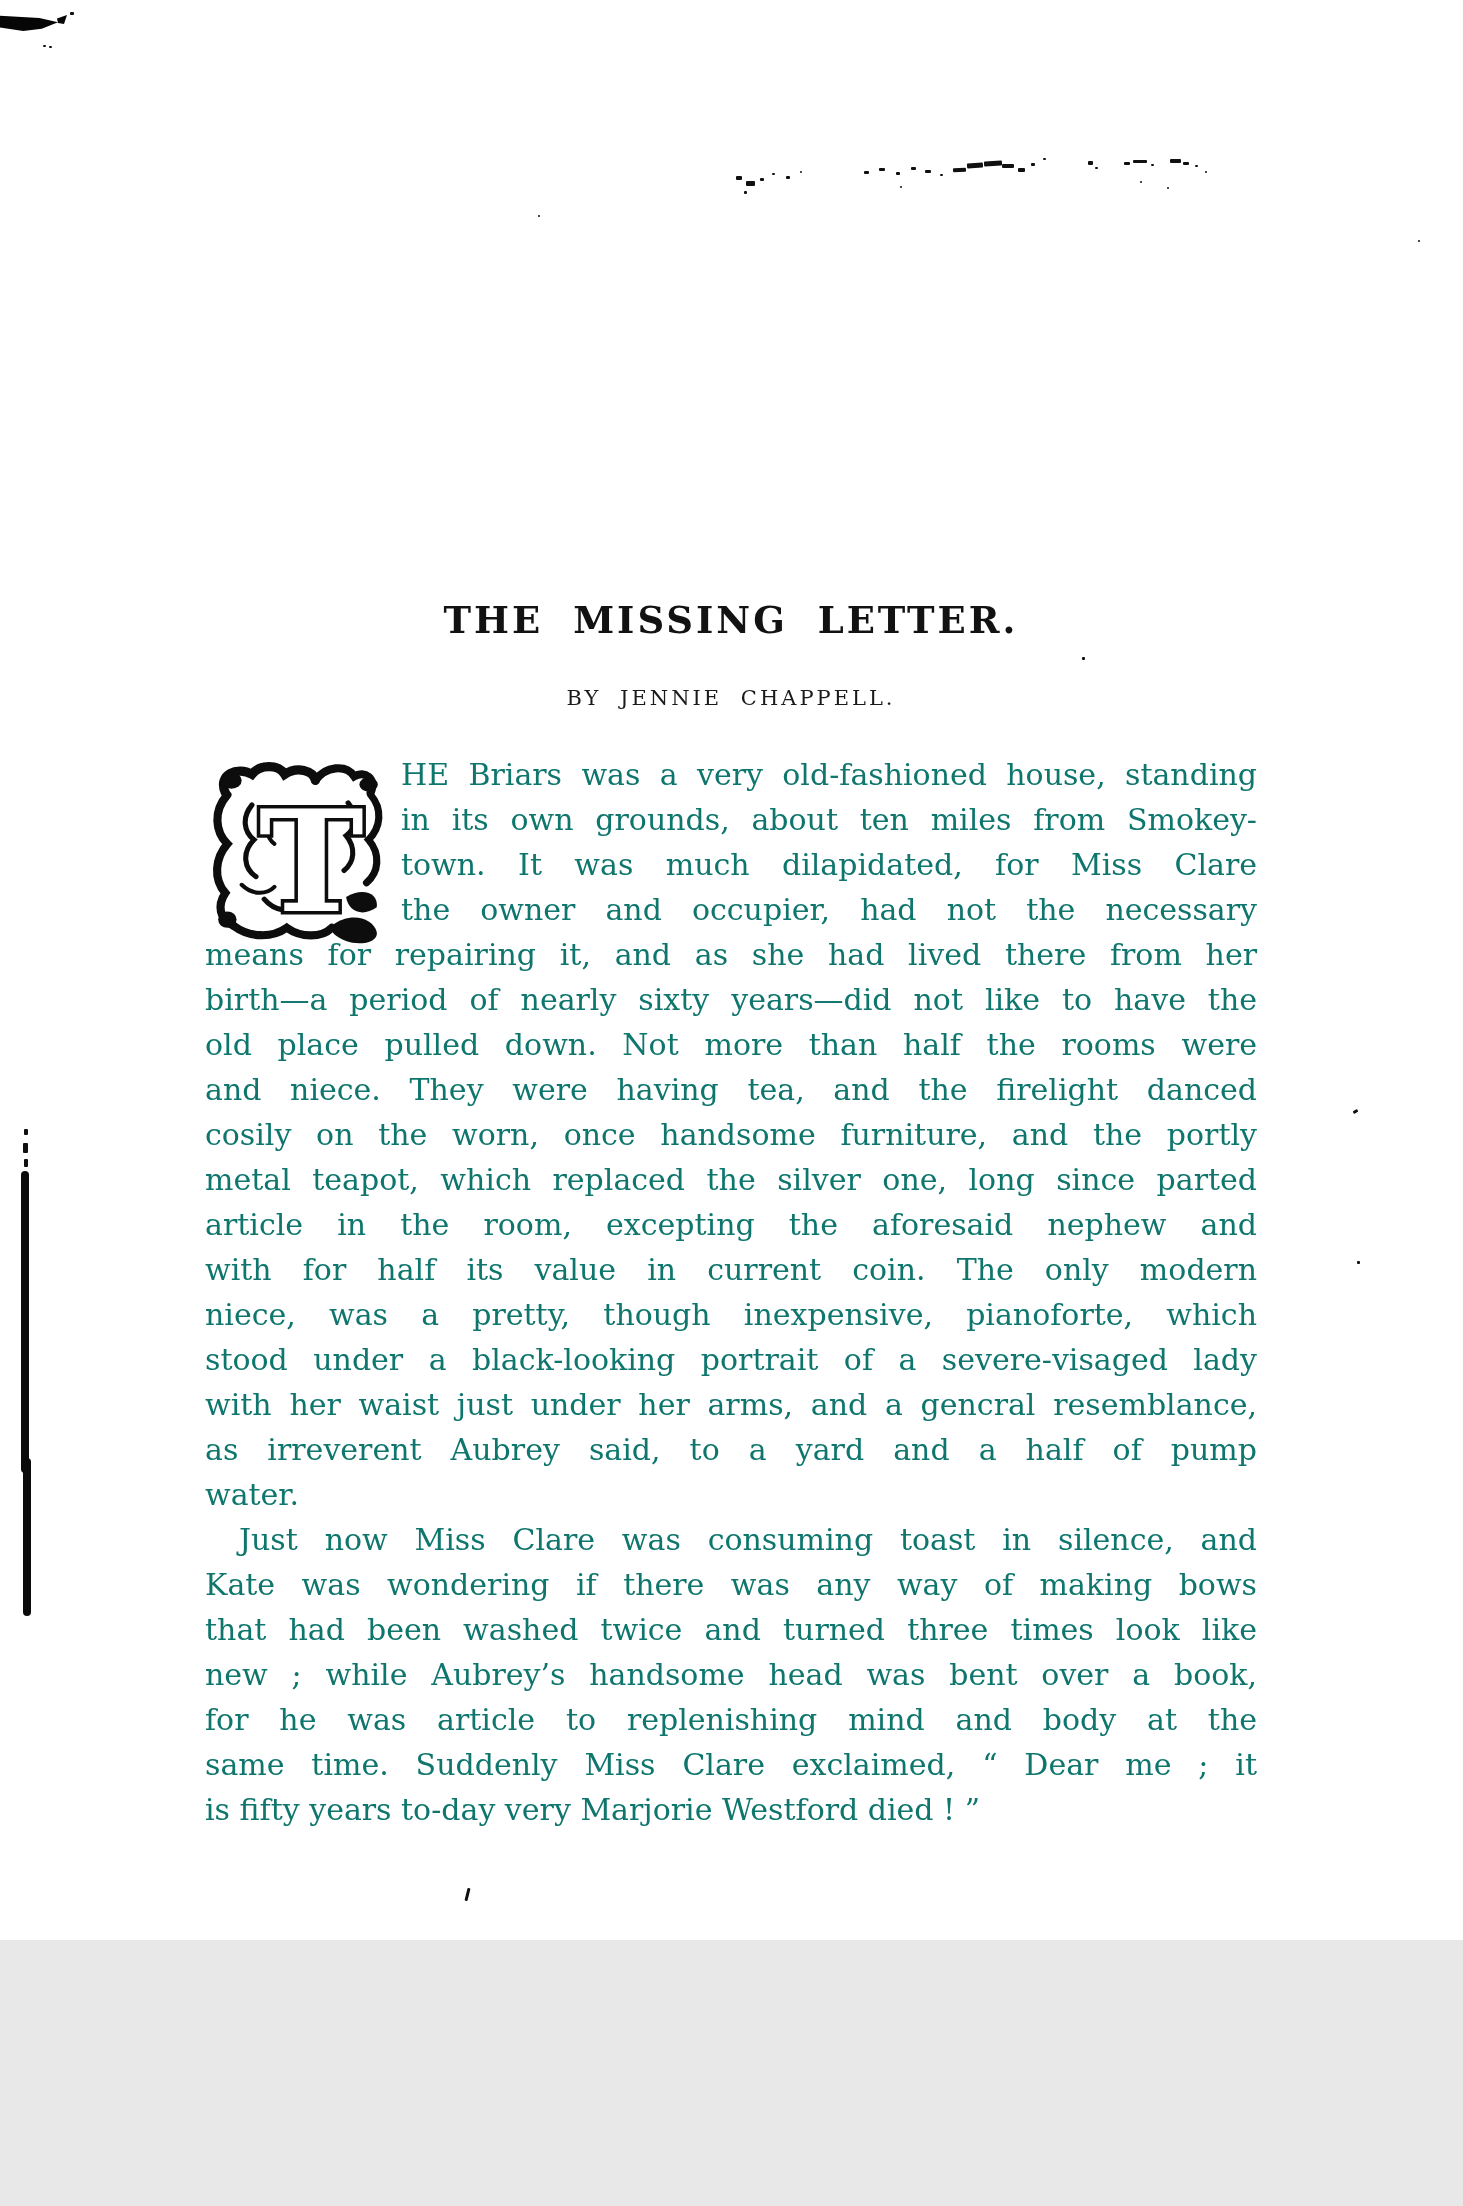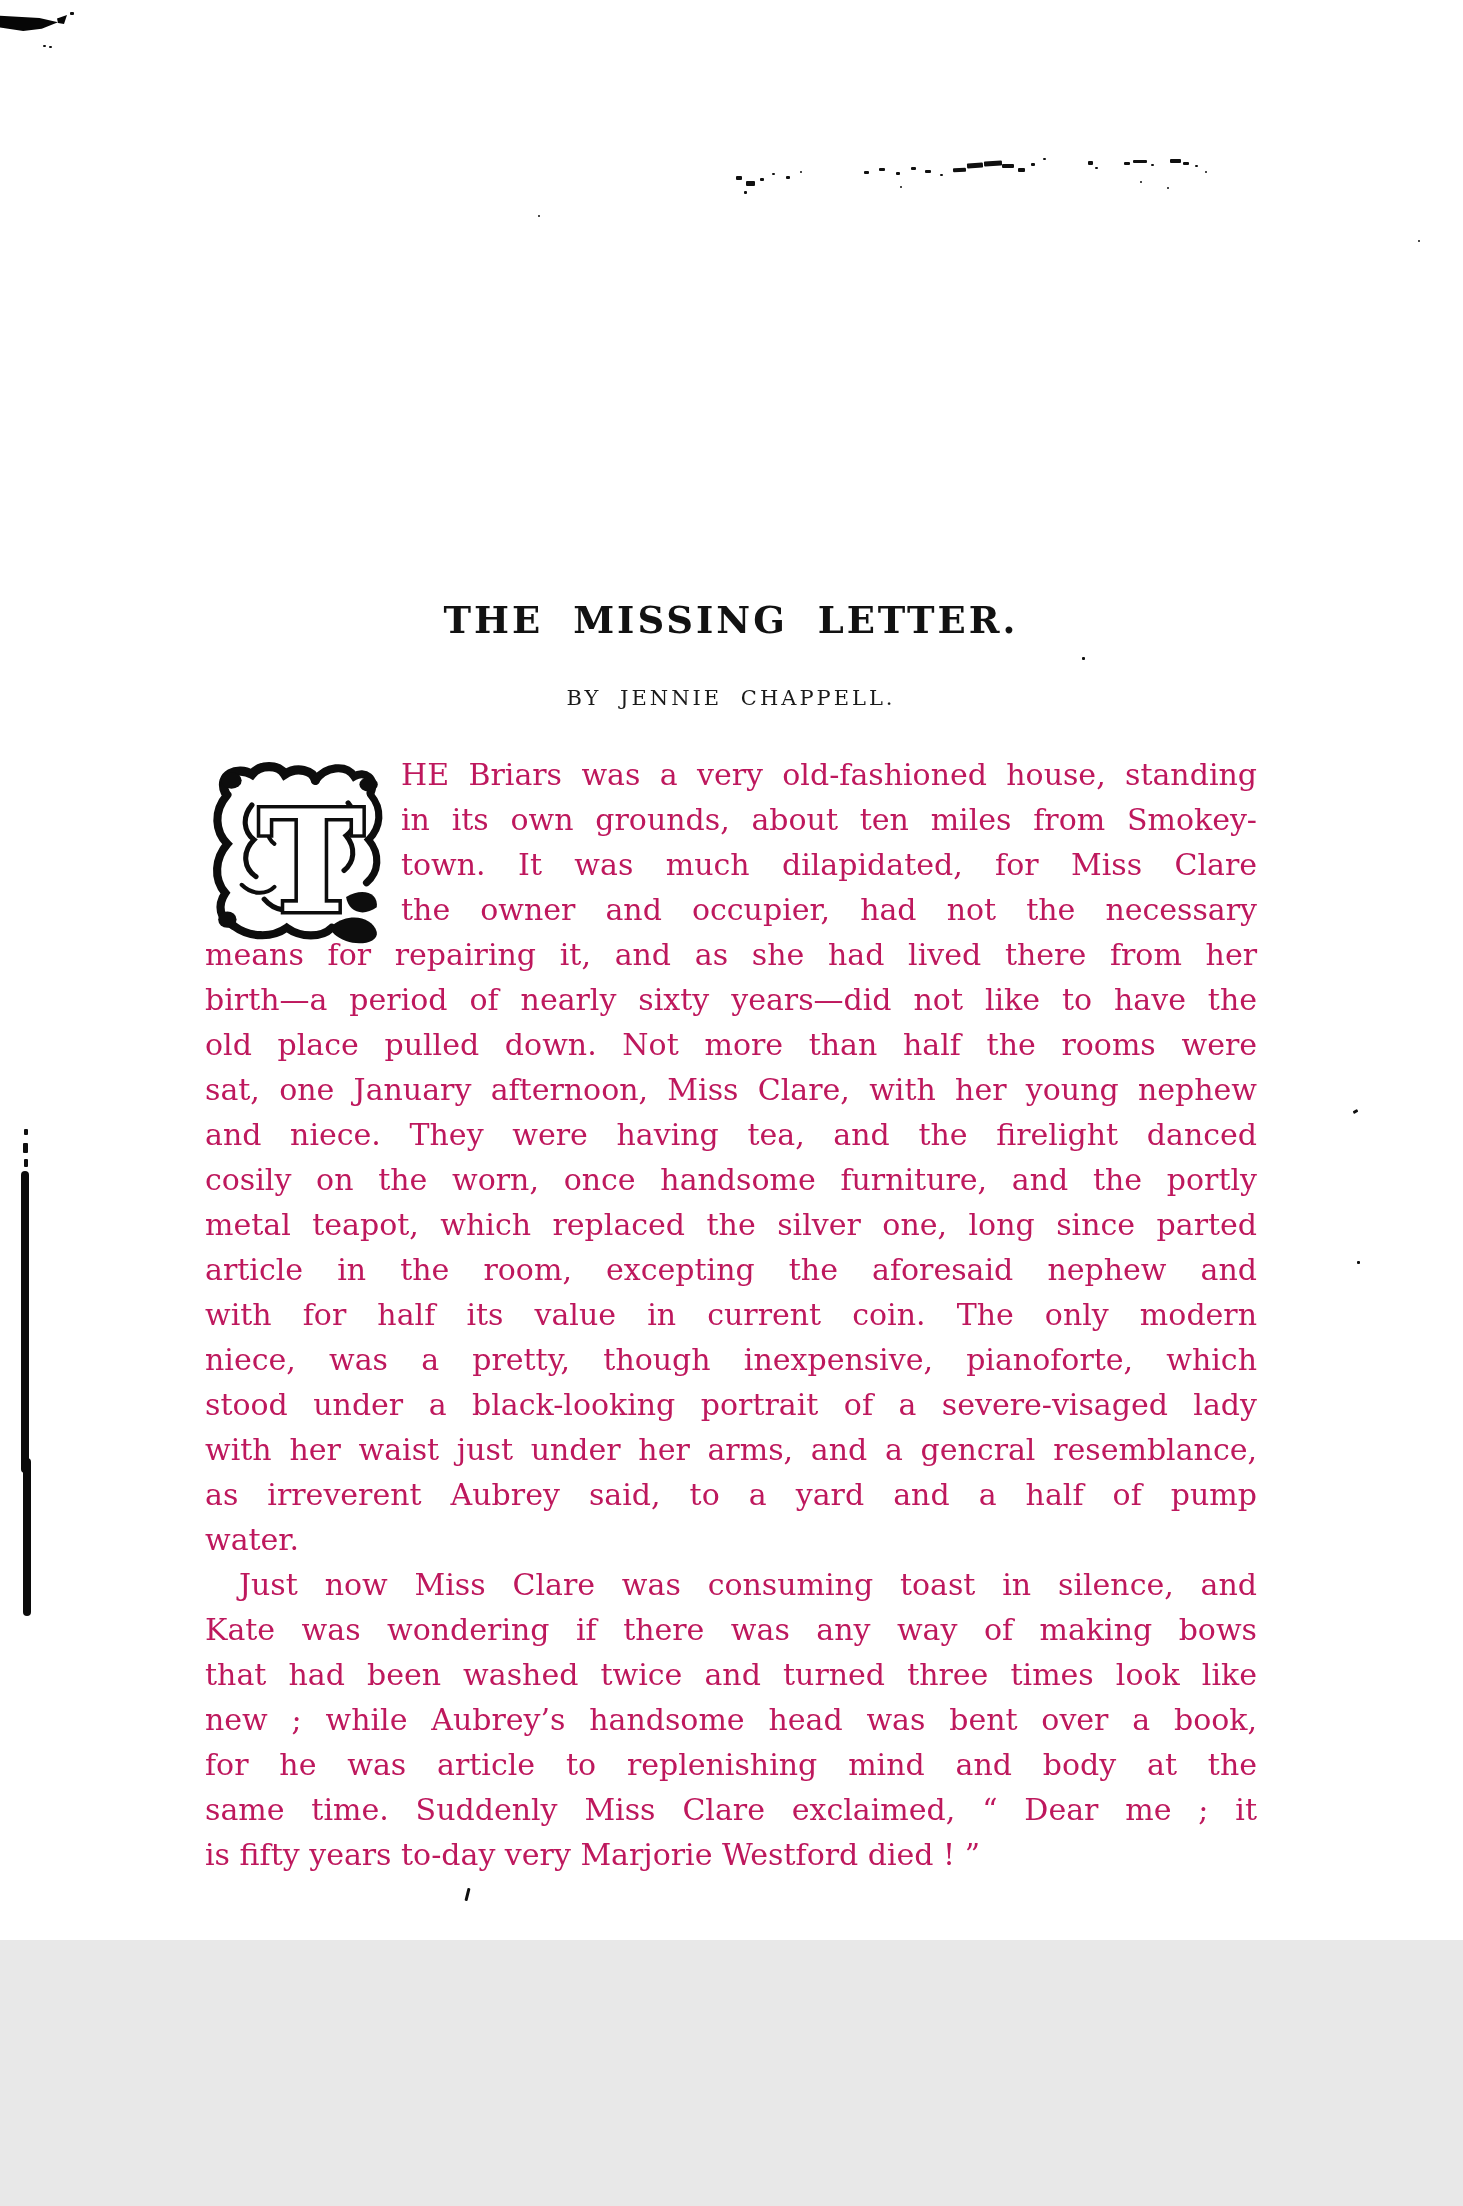--- a/index.html
+++ b/index.html
@@ -25,21 +25,21 @@
     letter-spacing:3px; word-spacing:9px;
     color:#1a1a1a;
   }
   .text-col {
     position:absolute; left:205px; top:752px; width:1052px;
   }
   .line {
     height:45px; line-height:45px;
     font-size:30px;
     text-align:left;
-    color:#be185d;
+    color:#0f766e;
   }
   .just { text-align:justify; text-align-last:justify; }
   .ind  { text-indent:34px; }
   #para1-head { display:flex; }
   .dropcap-box { flex:0 0 196px; width:196px; height:180px; position:relative; }
   .dropcap-box svg { position:absolute; left:6px; top:-4px; }
   .indent-col { flex:1 1 auto; min-width:0; }
   .pagenum {
     position:absolute; left:205px; top:1948px; width:1052px;
     text-align:center; font-size:29px; color:#161616;
@@ -175,21 +175,20 @@
           <div class="line just">in its own grounds, about ten miles from Smokey-</div>
           <div class="line just">town. It was much dilapidated, for Miss Clare</div>
           <div class="line just">the owner and occupier, had not the necessary</div>
         </div>
     </div>
 
     <div>
         <div class="line just">means for repairing it, and as she had lived there from her</div>
         <div class="line just">birth—a period of nearly sixty years—did not like to have the</div>
         <div class="line just">old place pulled down. Not more than half the rooms were</div>
-        <div class="line just">sat, one January afternoon, Miss Clare, with her young nephew</div>
         <div class="line just">and niece. They were having tea, and the firelight danced</div>
         <div class="line just">cosily on the worn, once handsome furniture, and the portly</div>
         <div class="line just">metal teapot, which replaced the silver one, long since parted</div>
         <div class="line just">article in the room, excepting the aforesaid nephew and</div>
         <div class="line just">with for half its value in current coin. The only modern</div>
         <div class="line just">niece, was a pretty, though inexpensive, pianoforte, which</div>
         <div class="line just">stood under a black-looking portrait of a severe-visaged lady</div>
         <div class="line just">with her waist just under her arms, and a gencral resemblance,</div>
         <div class="line just">as irreverent Aubrey said, to a yard and a half of pump</div>
       </div>

